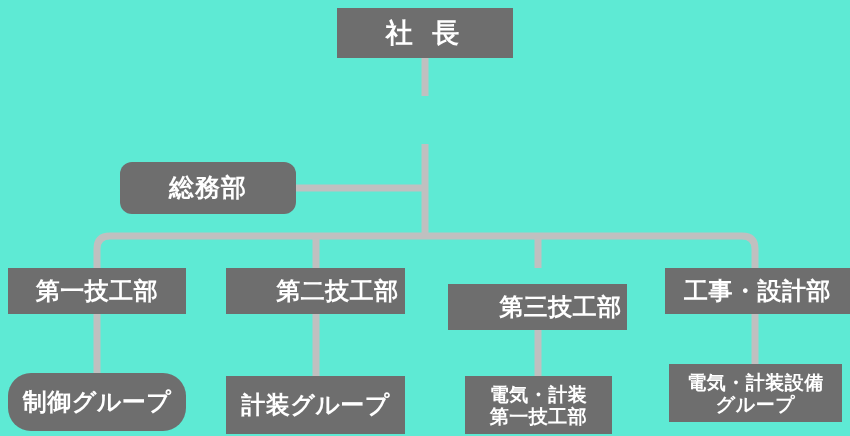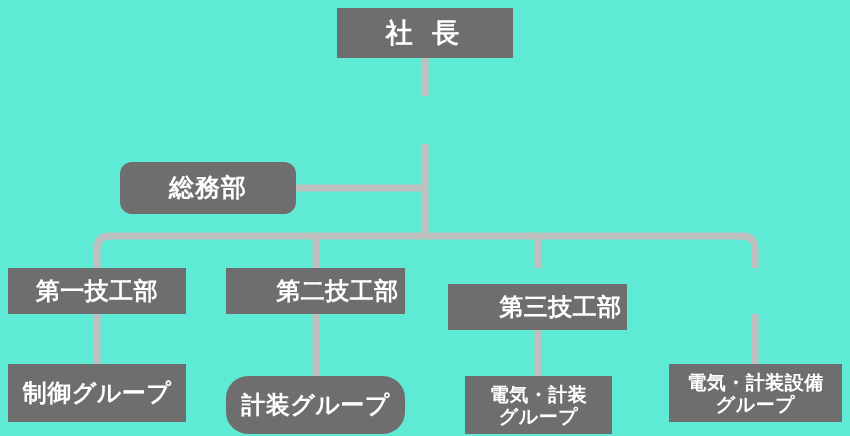--- a/index.html
+++ b/index.html
@@ -96,32 +96,35 @@
   </div>
 
   <div class="node tier-division" style="left:226px; top:268px; width:179px; height:46px;padding-left:44px;">
     <span class="node-label">第二技工部</span>
   </div>
 
   <div class="node tier-division" style="left:448px; top:284px; width:179px; height:46px;padding-left:46px;">
     <span class="node-label">第三技工部</span>
   </div>
 
+  <div class="node tier-division" style="left:665px; top:268px; width:185px; height:46px;">
+    <span class="node-label">工事・設計部</span>
+  </div>
 
-  <div class="node tier-group" style="left:8px; top:364px; width:178px; height:58px;">
+  <div class="node tier-group" style="left:8px; top:373px; width:178px; height:58px;border-radius:23px;">
     <span class="node-label">制御グループ</span>
   </div>
 
-  <div class="node tier-group" style="left:226px; top:376px; width:179px; height:58px;border-radius:22px;">
+  <div class="node tier-group" style="left:226px; top:376px; width:179px; height:58px;">
     <span class="node-label">計装グループ</span>
   </div>
 
   <div class="node tier-group-sm" style="left:465px; top:376px; width:147px; height:58px;">
     <span class="node-label">電気・計装
-グループ</span>
+第一技工部</span>
   </div>
 
   <div class="node tier-group-sm" style="left:669px; top:364px; width:173px; height:58px;">
     <span class="node-label">電気・計装設備
 グループ</span>
   </div>
 
 </div>
 
 </body></html>

